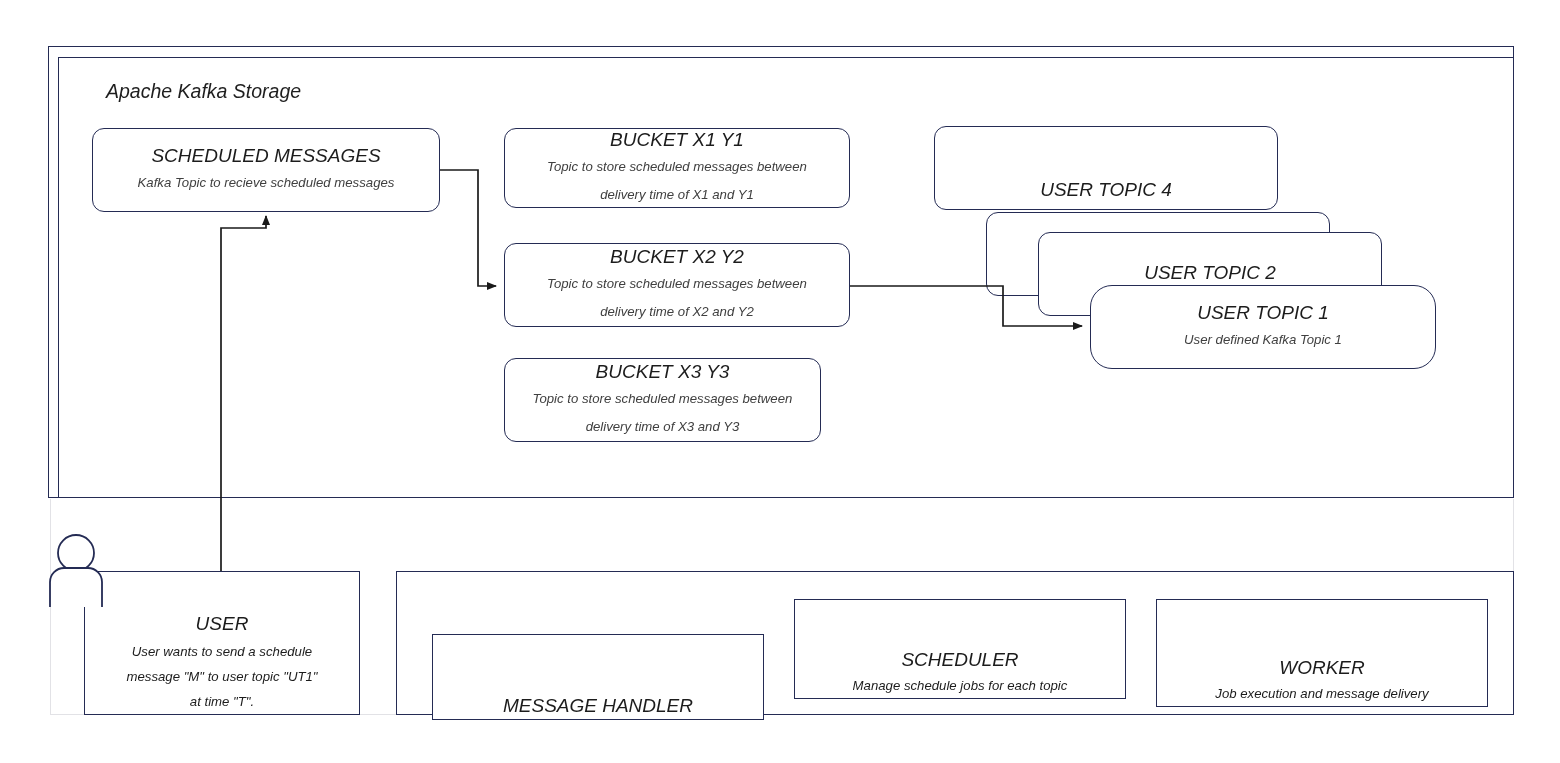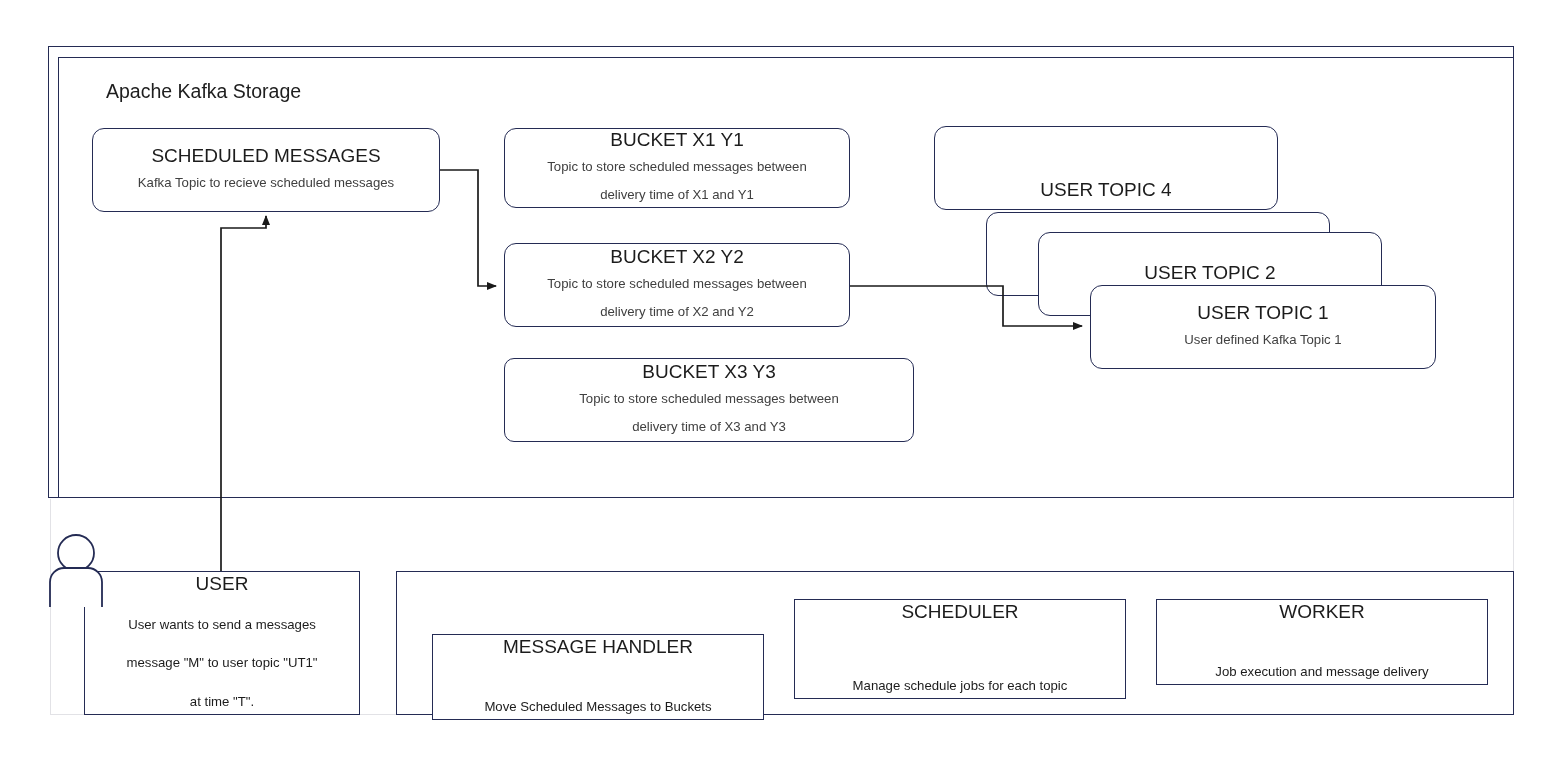--- a/index.html
+++ b/index.html
@@ -1,56 +1,56 @@
 <!DOCTYPE html>
 <html><head>
 <meta charset="utf-8">
 <style>
   html,body{margin:0;padding:0;background:#ffffff;}
   body{width:1560px;height:763px;font-family:"Liberation Sans",sans-serif;color:#1a1a1a;}
   #stage{position:relative;width:1560px;height:763px;overflow:hidden;background:#fff;}
 
-  .abs{position:absolute;box-sizing:border-box;}
+  .abs{position:absolute;box-sizing:border-box;font-style:italic;}
 
   
   .kafka-outer{left:48px;top:46px;width:1466px;height:452px;border:1.6px solid #242b54;background:#fff;}
   .kafka-inner{left:58px;top:57px;width:1456px;height:441px;border:1.6px solid #242b54;background:#fff;}
   .lower-region{left:50px;top:499px;width:1464px;height:216px;border-left:1px solid #e2e2e6;border-right:1px solid #e2e2e6;border-bottom:1px solid #e2e2e6;background:#fff;}
   .services-panel{left:396px;top:571px;width:1118px;height:144px;border:1.6px solid #242b54;background:#fff;}
 
   .kafka-title{left:106px;top:80px;font-size:19.5px;color:#1e1e1e;white-space:nowrap;}
 
   
   .node{border:1.4px solid #242b54;border-radius:12px;background:#fff;display:flex;flex-direction:column;align-items:center;justify-content:center;text-align:center;}
   .node .t{font-size:19px;color:#1c1c1c;line-height:1.25;}
   .node .s{font-size:13.2px;color:#404040;line-height:1.95;margin-top:2px;}
 
   
-  .boxy{border:1.6px solid #242b54;background:#fff;display:flex;flex-direction:column;align-items:center;justify-content:space-between;text-align:center;}
+  .boxy{border:1.6px solid #242b54;background:#fff;display:flex;flex-direction:column;align-items:center;justify-content:flex-end;text-align:center;}
   .boxy .t{font-size:19px;color:#1c1c1c;line-height:1.3;}
   .boxy .s{font-size:13.2px;color:#1c1c1c;line-height:1.9;}
 
   
   .n-sched{left:92px;top:128px;width:348px;height:84px;}
   .n-b1{left:504px;top:128px;width:346px;height:80px;}
   .n-b2{left:504px;top:243px;width:346px;height:84px;}
-  .n-b3{left:504px;top:358px;width:410px;height:84px;border-radius:10px;}
+  .n-b3{left:504px;top:358px;width:317px;height:84px;}
 
   .n-ut4{left:934px;top:126px;width:344px;height:84px;}
   .n-ut3{left:986px;top:170px;width:344px;height:84px;margin-top:42px;}
   .n-ut2{left:1038px;top:232px;width:344px;height:84px;}
-  .n-ut1{left:1090px;top:285px;width:346px;height:84px;}
+  .n-ut1{left:1090px;top:285px;width:346px;height:84px;border-radius:22px;}
   .n-ut4 .t,.n-ut3 .t,.n-ut2 .t{margin-top:-2px;}
   .n-ut4 .t{transform:translateY(0px);margin-top:44px;}
 
   .b-user{left:84px;top:571px;width:276px;height:144px;}
   .b-user .t{align-self:center;margin-bottom:2px;}
   .b-msg{left:432px;top:599px;width:332px;height:86px;margin-top:35px;}
   .b-sch{left:794px;top:599px;width:332px;height:100px;}
-  .b-wrk{left:1156px;top:599px;width:332px;height:86px;}
+  .b-wrk{left:1156px;top:599px;width:332px;height:108px;}
 
   
   .n-ut4{z-index:4;} .n-ut3{z-index:5;} .n-ut2{z-index:6;} .n-ut1{z-index:7;}
 
   svg.edges{position:absolute;left:0;top:0;width:1560px;height:763px;overflow:visible;pointer-events:none;z-index:9;}
   svg.actor{position:absolute;left:46px;top:532px;width:64px;height:78px;z-index:12;}
 </style>
 </head>
 <body>
 
@@ -92,34 +92,33 @@
   <div class="abs node n-ut2">
     <div class="t">USER TOPIC 2</div>
   </div>
   <div class="abs node n-ut1">
     <div class="t">USER TOPIC 1</div>
     <div class="s">User defined Kafka Topic 1</div>
   </div>
 
   <div class="abs boxy b-user">
     <div class="t">USER</div>
-    <div class="s">User wants to send a messages</div>
+    <div class="s">User wants to send a schedule</div>
     <div class="s">message "M" to user topic "UT1"</div>
     <div class="s">at time "T".</div>
   </div>
 
   <svg class="actor" viewBox="0 0 64 78">
     <circle cx="30" cy="21" r="18" fill="#fff" stroke="#242b54" stroke-width="1.8"></circle>
     <path d="M4 75 L4 50 A14 14 0 0 1 18 36 L42 36 A14 14 0 0 1 56 50 L56 75" fill="#fff" stroke="#242b54" stroke-width="1.8" stroke-linejoin="round"></path>
   </svg>
 
   <div class="abs services-panel"></div>
   <div class="abs boxy b-msg">
     <div class="t">MESSAGE HANDLER</div>
-    <div class="s">Move Scheduled Messages to Buckets</div>
   </div>
   <div class="abs boxy b-sch">
     <div class="t">SCHEDULER</div>
     <div class="s">Manage schedule jobs for each topic</div>
   </div>
   <div class="abs boxy b-wrk">
     <div class="t">WORKER</div>
     <div class="s">Job execution and message delivery</div>
   </div>
 

